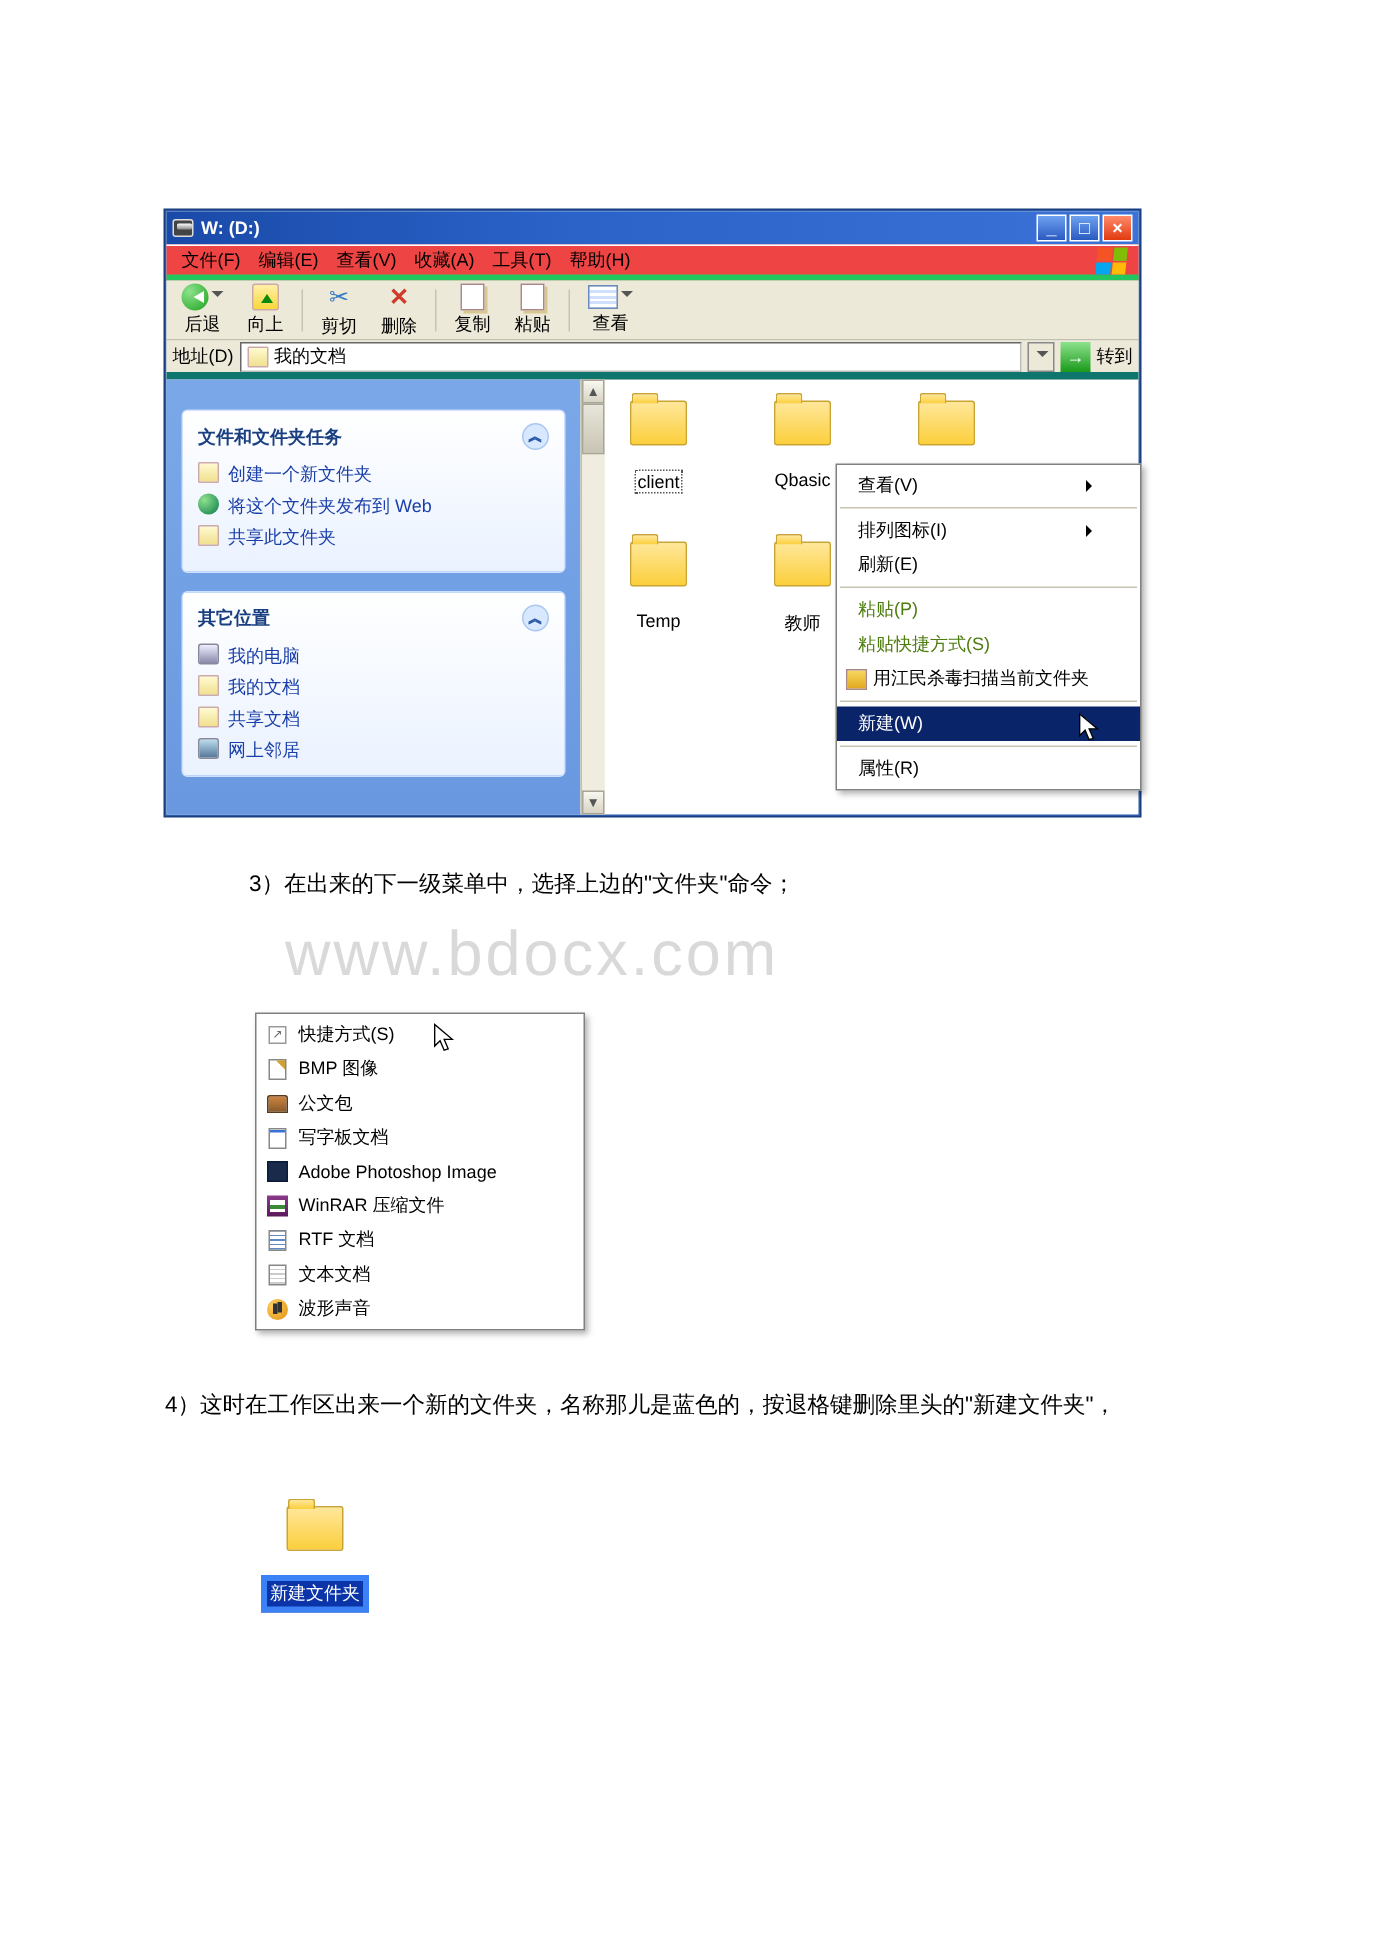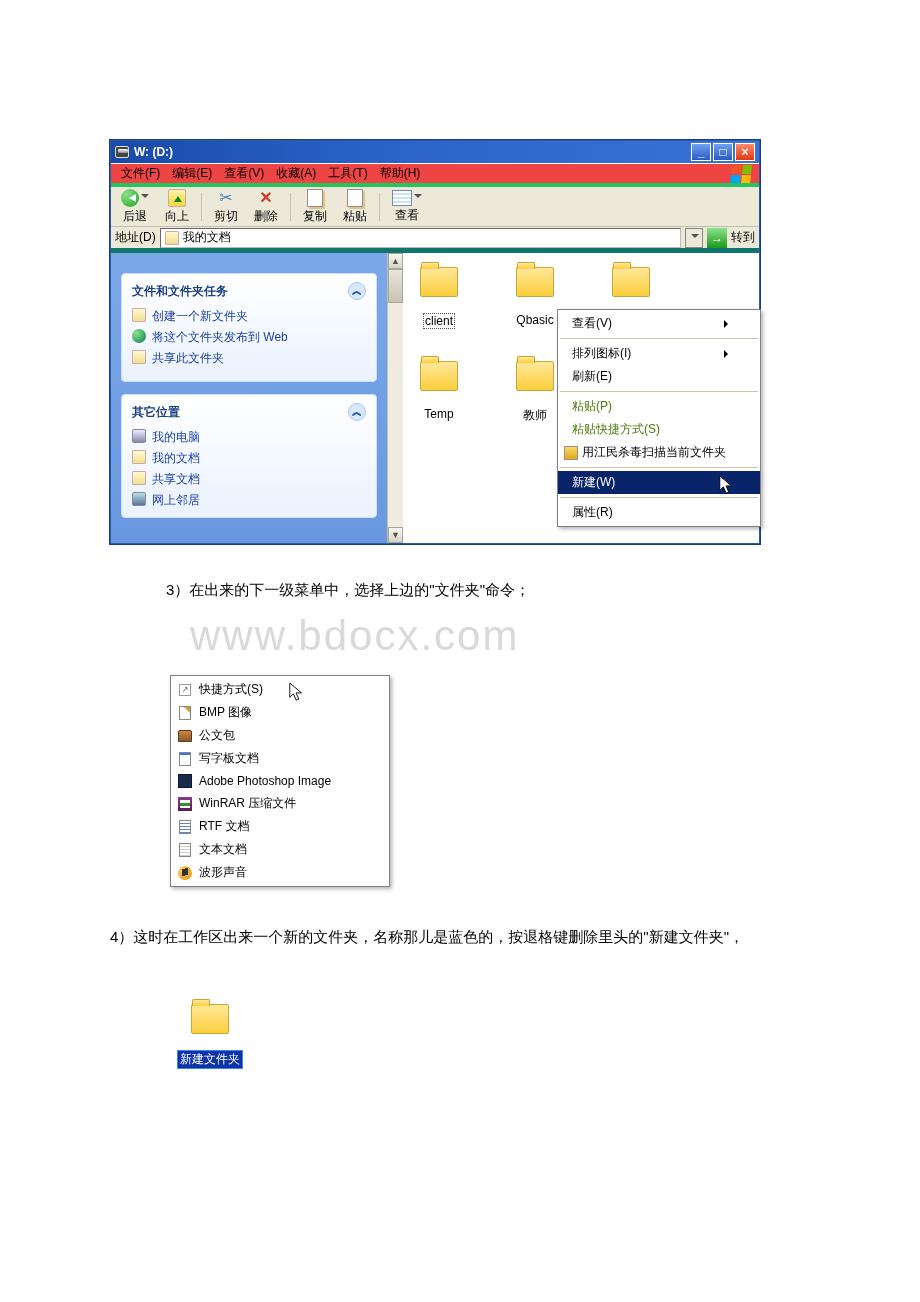--- a/index.html
+++ b/index.html
@@ -98,21 +98,21 @@
 
   .ficon { display:flex; flex-direction:column; align-items:center; width:56px; gap:16px; font-size:12px;}
   .folder {
     width:38px;height:30px;position:relative;margin-top:6px;
     background:linear-gradient(#ffe79a,#fbcf3c);border:1px solid #caa535;border-radius:2px;
   }
   .folder::before{content:"";position:absolute;top:-6px;left:0;width:16px;height:6px;
     background:linear-gradient(#ffe79a,#fbcf3c);border:1px solid #caa535;border-bottom:none;border-radius:2px 2px 0 0;}
   .flabel{text-align:center;}
   .flabel.sel{border:1px dotted #555;padding:0 1px;}
-  .newfolder-lbl{background:#0a34a8;color:#fff;padding:0 2px;border:1px solid #3b82f6;}
+  .newfolder-lbl{background:#0a34a8;color:#fff;padding:0 2px;border:4px solid #3b82f6;}
 
   
   .ctxmenu { position:absolute; background:#fff; border:1px solid #808080;
     box-shadow:2px 2px 4px rgba(0,0,0,0.3); font-size:12px; padding:2px 0;}
   .ctxmenu .citem{ padding:3px 28px 3px 14px; display:flex; justify-content:space-between; align-items:center; gap:10px;}
   .ctxmenu .citem.disabled{ color:#4d7c0f; }
   .ctxmenu .citem.sel{ background:#0a246a; color:#fff; }
   .ctxmenu .csep{ height:1px; background:#c8c4b4; margin:3px 2px; }
   .arrowr{ border:4px solid transparent; border-left-color:currentColor; width:0;height:0;}
   .cursor{position:absolute;width:18px;height:22px;pointer-events:none;}

